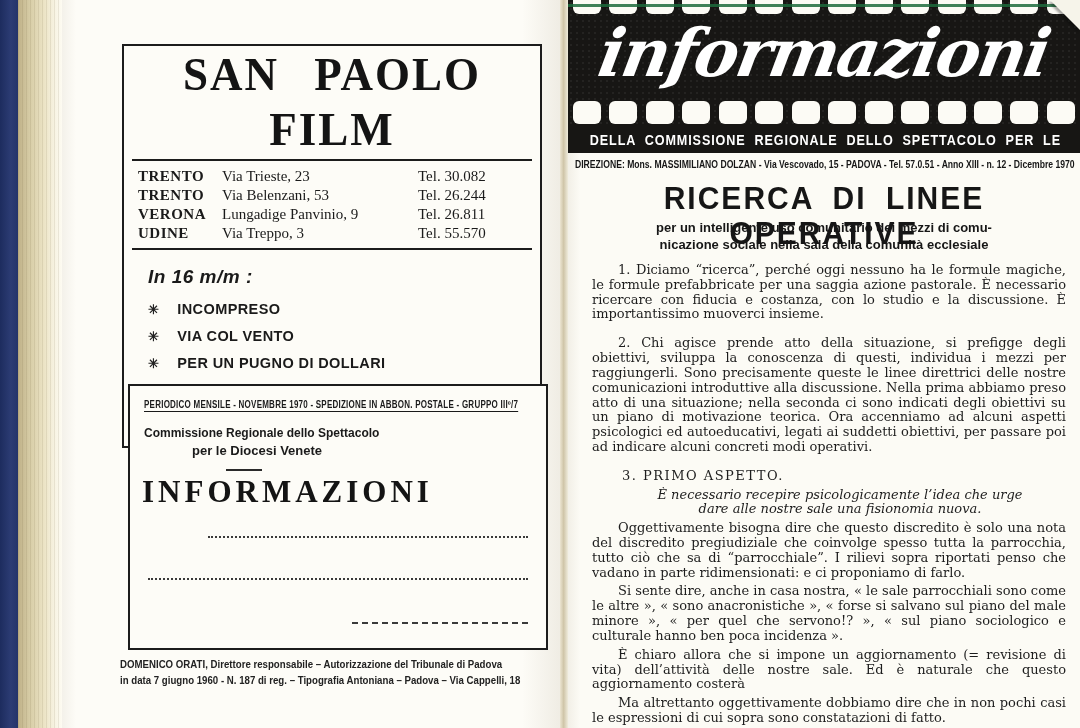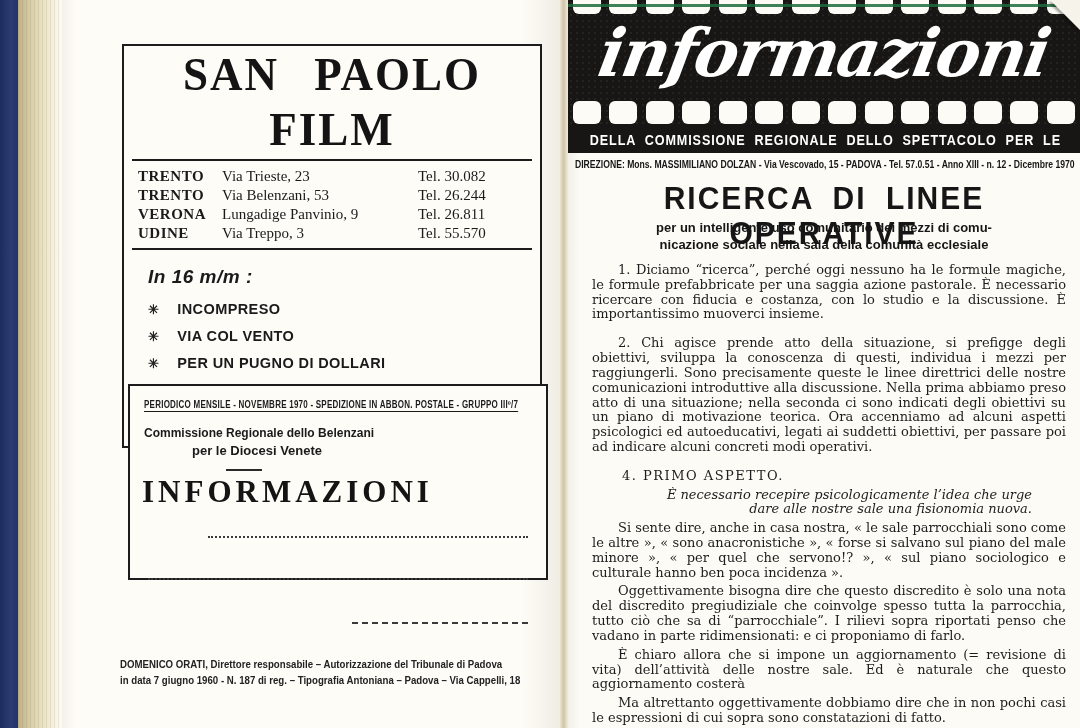--- a/index.html
+++ b/index.html
@@ -32,21 +32,21 @@
   .addr-city { font-weight:bold; letter-spacing:.5px; }
   .ad-rule2 { border-top:2px solid #1c1c1c; margin:5px 8px 0 8px; }
   .format-heading { font-style:italic; font-weight:bold; font-size:19px;
                     margin:16px 0 0 24px; letter-spacing:.5px; }
   .film-list { list-style:none; margin:13px 0 0 24px; }
   .film-list li { font-weight:bold; font-size:14.5px; letter-spacing:.4px;
                   margin-bottom:11px; display:flex; align-items:baseline; }
   .film-bullet { font-size:13px; margin-right:18px; color:#222; }
 
   
-  .sub-box { position:absolute; left:66px; top:384px; width:420px; height:196px;
+  .sub-box { position:absolute; left:66px; top:384px; width:420px; height:266px;
              border:2px solid #1c1c1c; background:#fdfcf7; }
   .periodical-line { margin:13px 0 0 14px; width:500px; transform:scaleX(.80);
                      transform-origin:0 0; font-size:10px; font-weight:bold;
                      letter-spacing:.3px; text-decoration:underline; text-underline-offset:3px; }
   .org-line1 { margin:16px 0 0 14px; font-size:12px; font-weight:bold; }
   .org-line2 { margin:3px 0 0 62px; font-size:13px; font-weight:bold; }
   .dash-divider { width:36px; border-top:2px solid #2a2a2a; margin:11px 0 0 96px; }
   .sub-title { font-family:"Liberation Serif", serif; font-weight:bold; font-size:31px;
                letter-spacing:4px; margin:3px 0 0 12px; color:#141414; }
   .dotline { position:absolute; border-bottom:2px dotted #3a3a3a; }
@@ -92,21 +92,21 @@
                    color:#161616; transform:scaleY(1.04); }
   .article-subtitle { position:absolute; top:219px; left:40px; right:40px; text-align:center;
                       font-size:13px; font-weight:bold; line-height:1.32; color:#161616; }
   .article-body { position:absolute; top:263px; left:24px; right:14px;
                   font-family:"DejaVu Serif", serif; font-size:13px; line-height:1.14;
                   text-align:justify; color:#1d1d1d; }
   .article-body p { margin-bottom:4px; }
   .bp { text-indent:26px; }
   .gap-after { margin-bottom:14px !important; }
   .section-heading { margin:2px 0 5px 30px; letter-spacing:1.5px; text-align:left; }
-  .section-lead { font-style:italic; margin:0 34px 13px 56px; text-align:right; }
+  .section-lead { font-style:italic; margin:0 34px 13px 56px; text-align:center; }
 </style>
 </head>
 <body>
 
 <div class="spread">
 
   <div class="cover-edge"></div>
 
   <div class="page-edges" style="position:relative">
     <div class="striations"></div>
@@ -167,21 +167,21 @@
           </li>
         <li>
             <span class="film-bullet">✳</span>
             <span>BARABBA</span>
           </li>
       </ul>
     </div>
 
     <div class="sub-box">
       <div class="periodical-line">PERIODICO MENSILE - NOVEMBRE 1970 - SPEDIZIONE IN ABBON. POSTALE - GRUPPO IIIº/7</div>
-      <div class="org-line1">Commissione Regionale dello Belenzani</div>
+      <div class="org-line1">Commissione Regionale dello Spettacolo</div>
       <div class="org-line2">per le Diocesi Venete</div>
       <div class="dash-divider"></div>
       <div class="sub-title">INFORMAZIONI</div>
       <div class="dotline l1"></div>
       <div class="dotline l2"></div>
       <div class="dotline l3"></div>
     </div>
 
     <div class="imprint">
       <div>DOMENICO ORATI, Direttore responsabile – Autorizzazione del Tribunale di Padova</div>
@@ -238,22 +238,22 @@
 
     <div class="article-title">RICERCA DI LINEE OPERATIVE</div>
     <div class="article-subtitle">
       <div>per un intelligente uso comunitario dei mezzi di comu-</div>
       <div>nicazione sociale nella sala della comunità ecclesiale</div>
     </div>
 
     <div class="article-body">
       <p class="bp gap-after">1.  Diciamo “ricerca”, perché oggi nessuno ha le formule magiche, le formule prefabbricate per una saggia azione pastorale. È necessario ricercare con fiducia e costanza, con lo studio e la discussione. È importantissimo muoverci insieme.</p>
       <p class="bp gap-after">2.  Chi agisce prende atto della situazione, si prefigge degli obiettivi, sviluppa la conoscenza di questi, individua i mezzi per raggiungerli. Sono precisamente queste le linee direttrici delle nostre comunicazioni introduttive alla discussione. Nella prima abbiamo preso atto di una situazione; nella seconda ci sono indicati degli obiettivi su un piano di motivazione teorica. Ora accenniamo ad alcuni aspetti psicologici ed autoeducativi, legati ai suddetti obiettivi, per passare poi ad indicare alcuni concreti modi operativi.</p>
-      <p class="section-heading">4.  PRIMO ASPETTO.</p>
+      <p class="section-heading">3.  PRIMO ASPETTO.</p>
       <p class="section-lead">È necessario recepire psicologicamente l’idea che urge dare alle nostre sale una fisionomia nuova.</p>
+      <p class="bp">Oggettivamente bisogna dire che questo discredito è solo una nota del discredito pregiudiziale che coinvolge spesso tutta la parrocchia, tutto ciò che sa di “parrocchiale”. I rilievi sopra riportati penso che vadano in parte ridimensionati: e ci proponiamo di farlo.</p>
       <p class="bp">Si sente dire, anche in casa nostra, « le sale parrocchiali sono come le altre », « sono anacronistiche », « forse si salvano sul piano del male minore », « per quel che servono!? », « sul piano sociologico e culturale hanno ben poca incidenza ».</p>
-      <p class="bp">Oggettivamente bisogna dire che questo discredito è solo una nota del discredito pregiudiziale che coinvolge spesso tutta la parrocchia, tutto ciò che sa di “parrocchiale”. I rilievi sopra riportati penso che vadano in parte ridimensionati: e ci proponiamo di farlo.</p>
       <p class="bp">È chiaro allora che si impone un aggiornamento (= revisione di vita) dell’attività delle nostre sale. Ed è naturale che questo aggiornamento costerà</p>
       <p class="bp">Ma altrettanto oggettivamente dobbiamo dire che in non pochi casi le espressioni di cui sopra sono constatazioni di fatto.</p>
 
     </div>
   </div>
 </div>
 
 </body></html>

